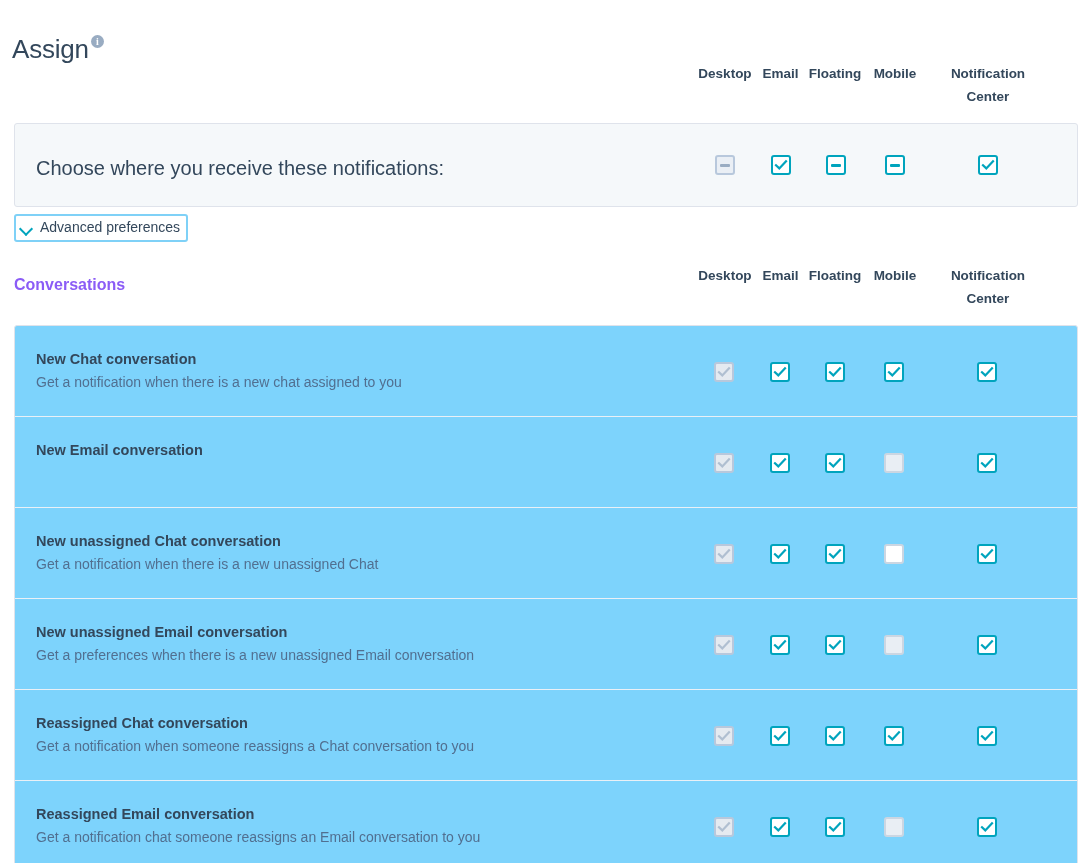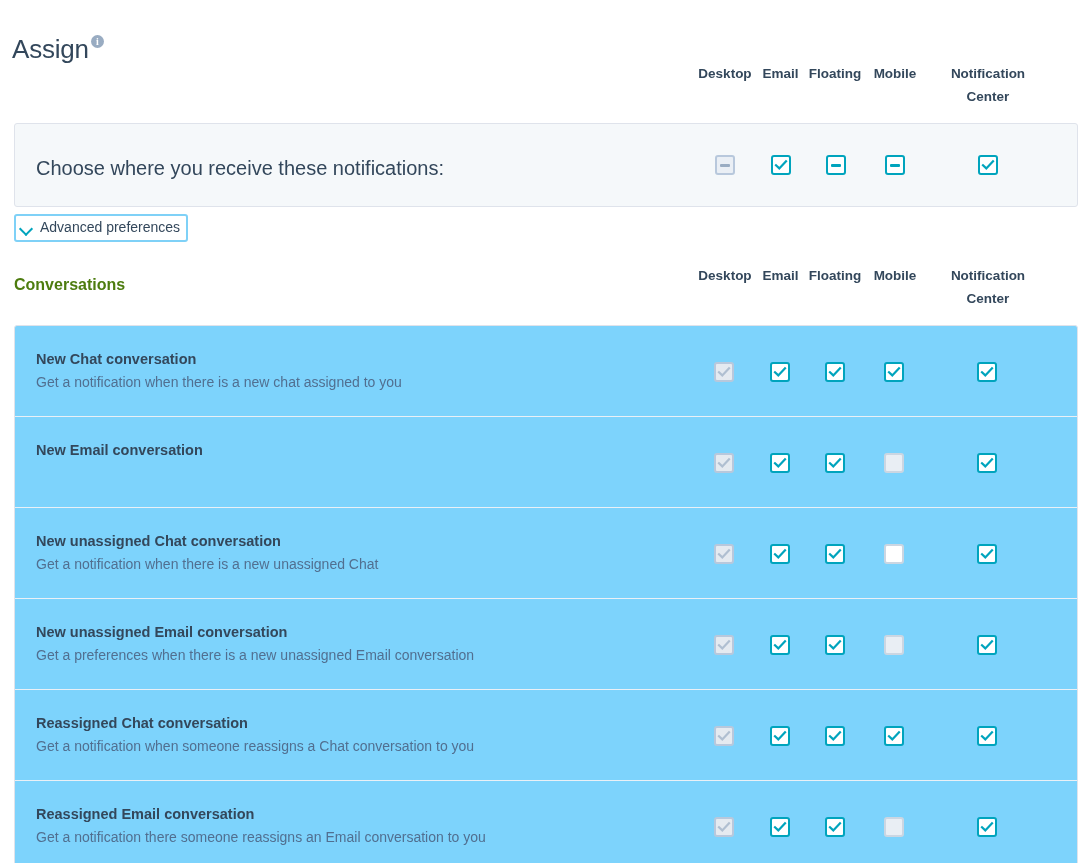--- a/index.html
+++ b/index.html
@@ -73,21 +73,21 @@
   }
   .col-head.two-line { width: 94px; }
 
   
   .section-label {
     position: absolute;
     left: 14px;
     top: 252px;
     font-size: 16px;
     font-weight: bold;
-    color: #4d7c0f;
+    color: #8b5cf6;
   }
 
   
   .banner {
     position: absolute;
     left: 14px;
     top: 99px;
     width: 1064px;
     height: 84px;
     background: #f5f8fa;
@@ -473,21 +473,21 @@
         <div class="cb checked" style="left: 962px; top: 36px;">
           <span class="tick">
             <svg width="14" height="14" viewBox="0 0 14 14">
               <path d="M2 7.2 L5.3 10.4 L12 3.2" stroke="#00a4bd" stroke-width="2.2" fill="none" stroke-linecap="square"></path>
             </svg>
           </span>
         </div>
       </div>
       <div class="row">
         <div class="row-title">Reassigned Email conversation</div>
-        <div class="row-desc">Get a notification there someone reassigns an Email conversation to you</div>
+        <div class="row-desc">Get a notification chat someone reassigns an Email conversation to you</div>
         <div class="cb checked-disabled" style="left: 699px; top: 36px;">
           <span class="tick">
             <svg width="14" height="14" viewBox="0 0 14 14">
               <path d="M2 7.2 L5.3 10.4 L12 3.2" stroke="#b0bfd1" stroke-width="2.2" fill="none" stroke-linecap="square"></path>
             </svg>
           </span>
         </div>
         <div class="cb checked" style="left: 755px; top: 36px;">
           <span class="tick">
             <svg width="14" height="14" viewBox="0 0 14 14">

